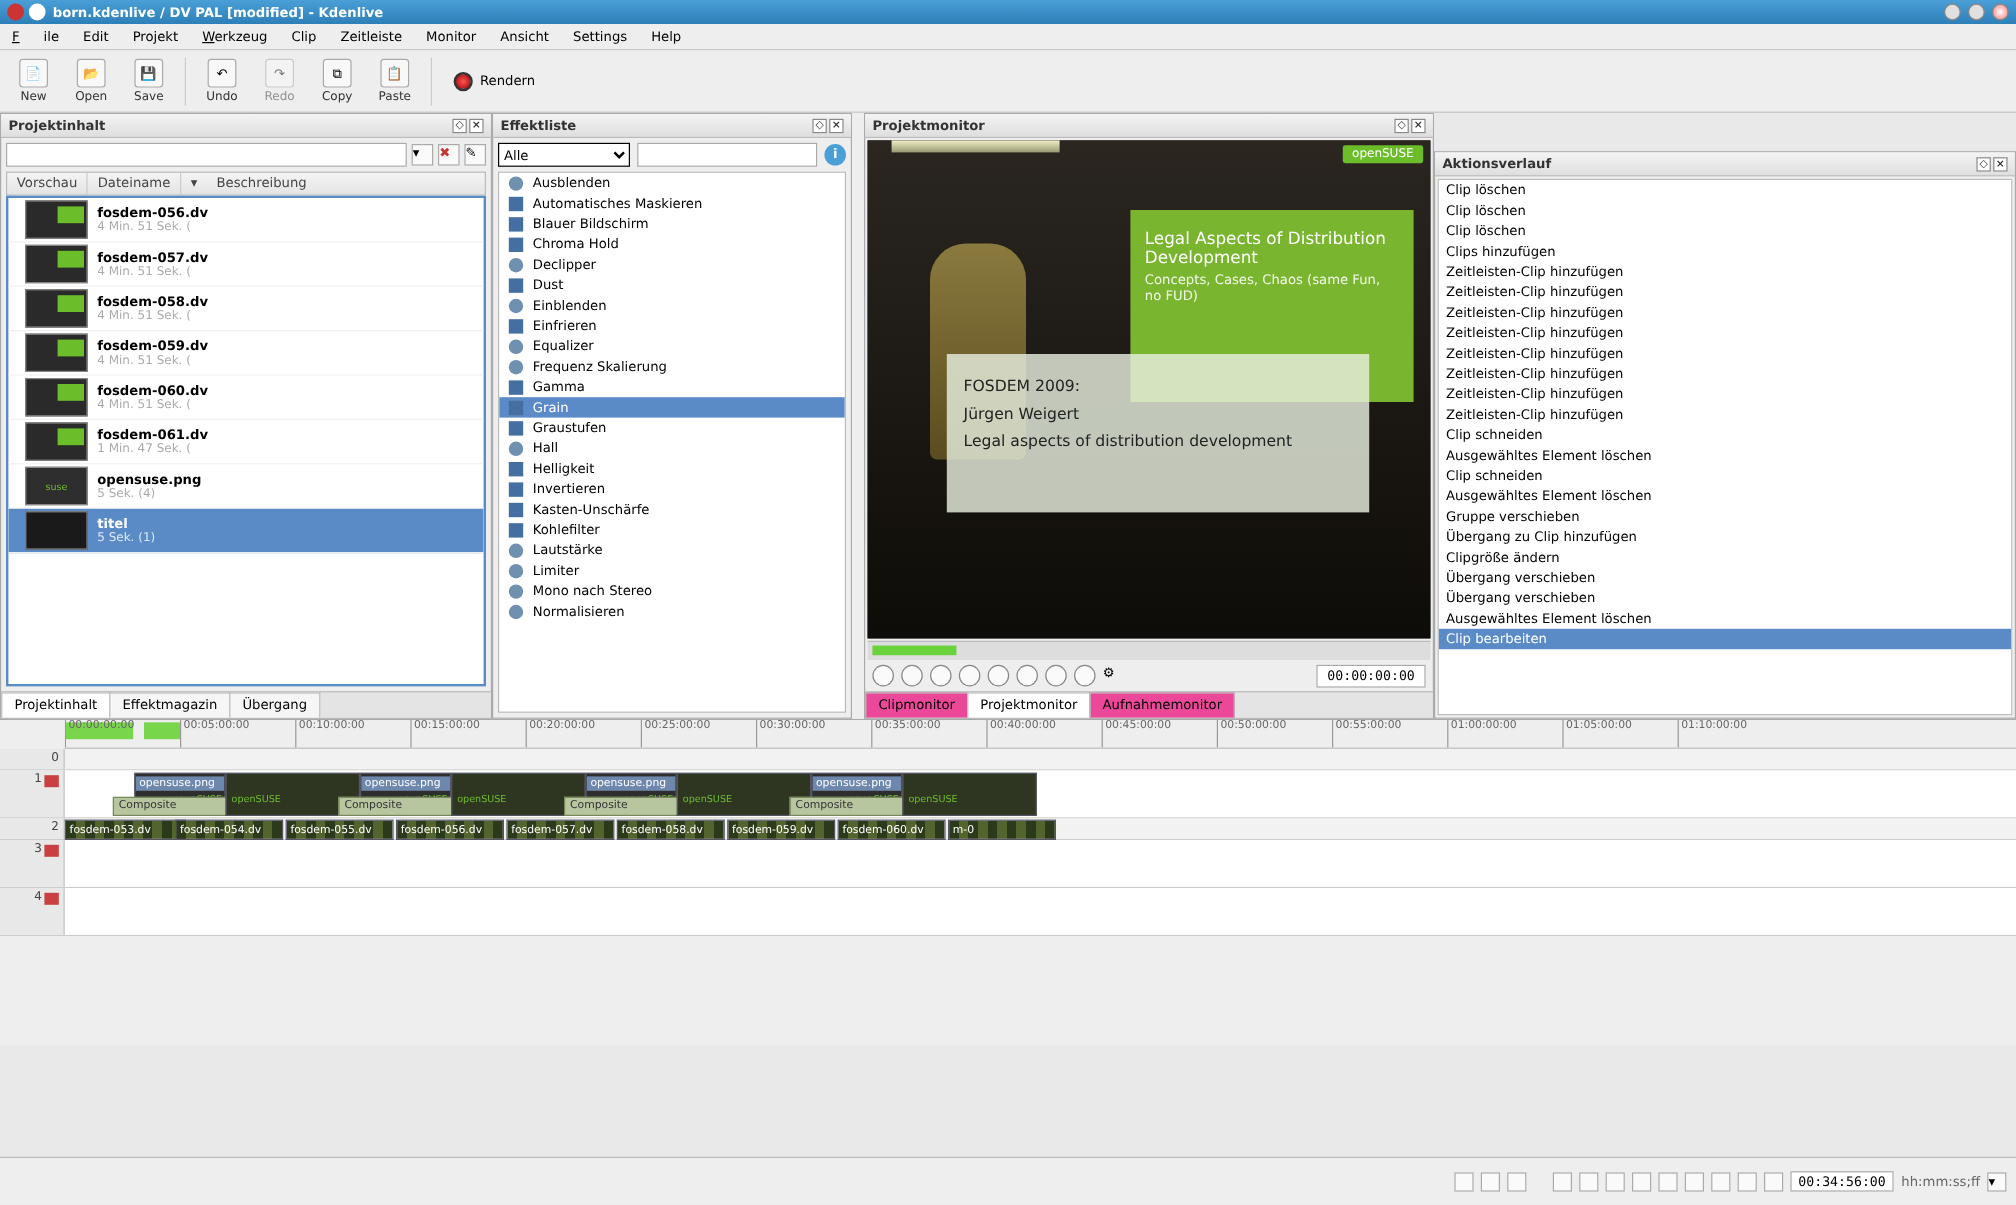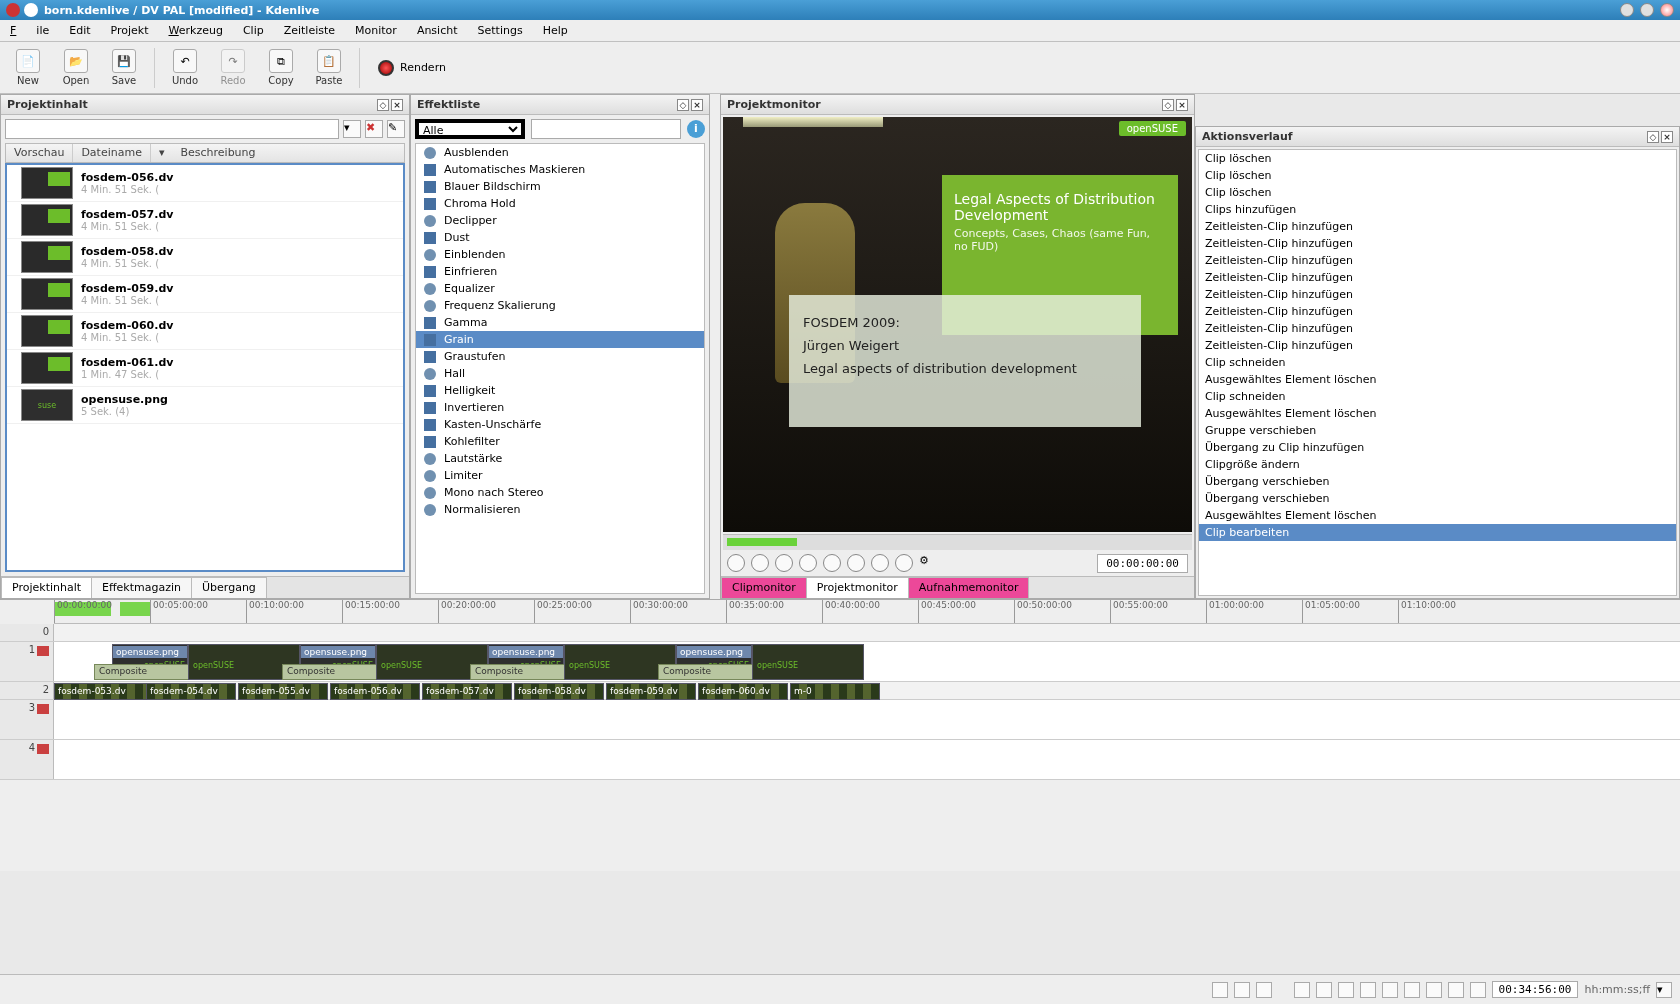--- a/index.html
+++ b/index.html
@@ -42,21 +42,21 @@
 .bin-row .meta { display:flex; flex-direction:column; }
 .bin-row .fn { font-weight:bold; }
 .bin-row .sub { color:#aaa; font-size:10px; }
 .bin-row.sel .sub { color:#dbe9f7; }
 .bin-tabs { height:22px; background:#e4e4e4; display:flex; border-top:1px solid #bbb; }
 .bin-tabs span { padding:3px 10px; border:1px solid #bbb; border-bottom:none; background:#f6f6f6; margin-right:-1px; }
 .bin-tabs span.act { background:#fff; }
 
 #p-fx { width:300px; }
 .fx-tool { height:28px; display:flex; align-items:center; padding:4px; gap:6px; }
-.fx-tool select { height:20px; border:4px solid #000000; background:#fff; width:110px; }
+.fx-tool select { height:20px; border:1px solid #000000; background:#fff; width:110px; }
 .fx-tool input { height:20px; border:1px solid #aaa; flex:1; }
 .fx-tool .info { width:18px; height:18px; border-radius:9px; background:#4a9fd6; color:#fff; text-align:center; line-height:18px; font-weight:bold; }
 .fx-list { flex:1; overflow:auto; background:#fff; border:1px solid #bbb; margin:0 4px 4px 4px; position:relative; }
 .fx-row { display:flex; align-items:center; height:17px; padding-left:8px; }
 .fx-row.sel { background:#5a8bc6; color:#fff; }
 .fx-row .fxic { width:12px; height:12px; margin-right:8px; background:#456fa0; }
 .fx-row .fxic.aud { border-radius:50%; background:#7090b0; }
 
 #p-gap { width:10px; border:none; background:#eee; }
 
@@ -102,21 +102,21 @@
 .clip.img .nm { color:#fff; font-size:9px; padding:1px 3px; display:inline-block; background:#6e87ac; width:100%; }
 .clip.img .lg { position:absolute; right:2px; top:16px; color:#6cbd2a; font-size:8px; }
 .trans { position:absolute; top:22px; height:16px; background:#b8c6a0; border:1px solid #77885a; color:#333; font-size:9px; padding:1px 4px; overflow:hidden; }
 .clip.dv { background:repeating-linear-gradient(90deg,#2a3a1a 0,#2a3a1a 8px,#54642e 8px,#54642e 16px); top:1px; height:17px; }
 .clip.dv .nm { color:#fff; font-size:9px; padding:0 3px; }
 
 ::-webkit-scrollbar { width:14px; height:14px; }
 ::-webkit-scrollbar-thumb { background:#c4c4c4; border:1px solid #999; }
 ::-webkit-scrollbar-track { background:#eee; }
 
-.status { position:absolute; bottom:0; left:0; right:0; height:30px; background:#eee; border-top:1px solid #bbb; display:flex; align-items:center; justify-content:flex-end; gap:6px; padding:0 8px; }
+.status { position:absolute; bottom:0; left:0; right:0; height:40px; background:#eee; border-top:1px solid #bbb; display:flex; align-items:center; justify-content:flex-end; gap:6px; padding:0 8px; }
 .status .sic { width:16px; height:16px; border:1px solid #aaa; background:#fafafa; }
 .status .tc { font-family:monospace; border:1px solid #aaa; background:#fff; padding:1px 6px; }
 .status .hint { color:#666; }
 </style>
 </head>
 <body>
 
 <div class="titlebar">
   <span class="ticon"></span>
   <span class="ticon2"></span>
@@ -240,20 +240,27 @@
           <div class="meta">
             <div class="fn">fosdem-061.dv</div>
             <div class="sub">1 Min. 47 Sek. (</div>
           </div>
         </div>
         <div class="bin-row">
           <div class="thumb logo"></div>
           <div class="meta">
             <div class="fn">opensuse.png</div>
             <div class="sub">5 Sek. (4)</div>
+          </div>
+        </div>
+        <div class="bin-row sel">
+          <div class="thumb title"></div>
+          <div class="meta">
+            <div class="fn">titel</div>
+            <div class="sub">5 Sek. (1)</div>
           </div>
         </div>
       </div>
     <div class="bin-tabs">
       <span class="act">Projektinhalt</span>
       <span>Effektmagazin</span>
       <span>Übergang</span>
     </div>
   </div>
 

